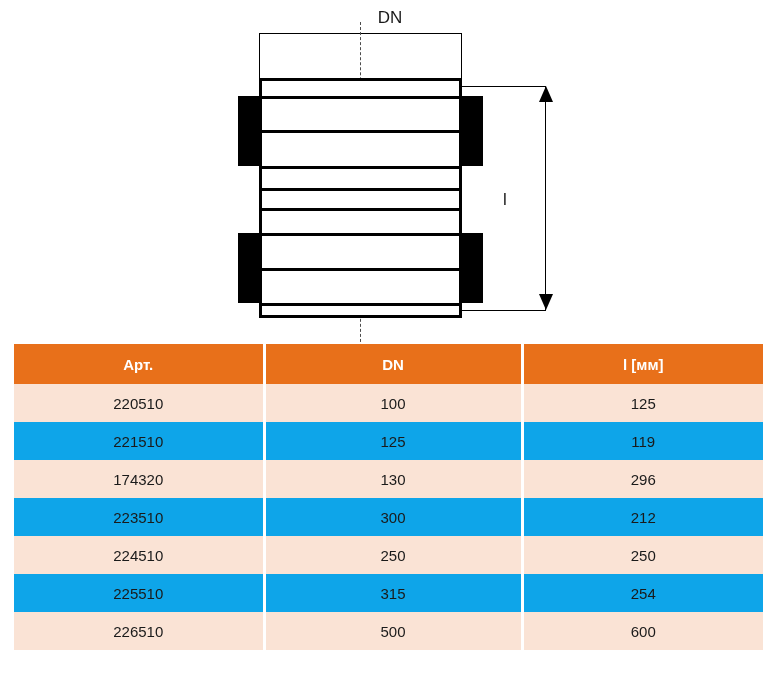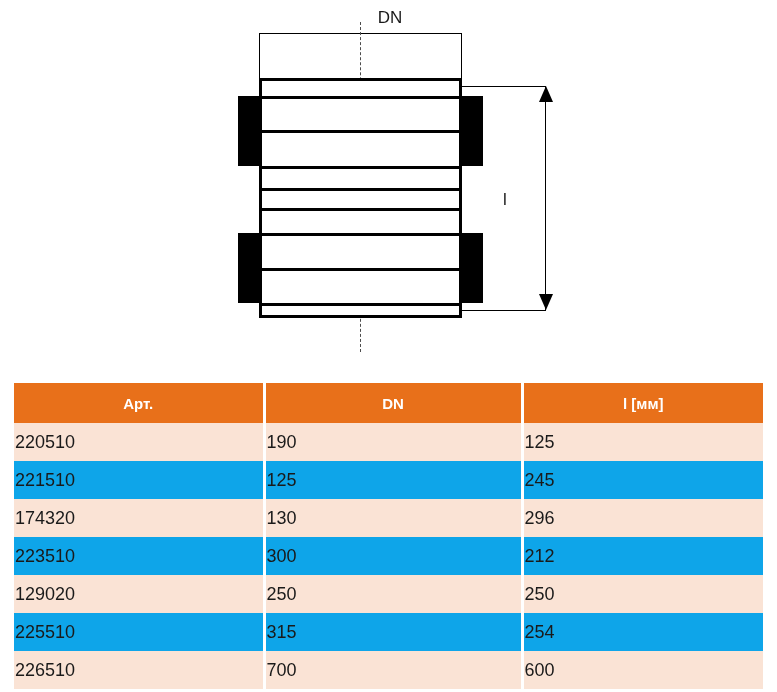--- a/index.html
+++ b/index.html
@@ -151,41 +151,42 @@
     left: 503px;
     top: 190px;
     font-size: 17px;
     color: #1a1a1a;
   }
 
   
   .table-wrap {
     position: absolute;
     left: 14px;
-    top: 383px;
+    top: 344px;
     width: 749px;
   }
   table {
     border-collapse: collapse;
     width: 749px;
     table-layout: fixed;
   }
   thead th {
     background: #e8701a;
     color: #ffffff;
     font-size: 15px;
     font-weight: bold;
     height: 38px;
     border-right: 3px solid #ffffff;
     text-align: center;
   }
   thead th:last-child { border-right: none; }
   tbody td {
     height: 36px;
-    font-size: 18px;
+    font-size: 15px;
+    text-align: center;
     color: #1a1a1a;
     border-right: 3px solid #ffffff;
   }
   tbody td:last-child { border-right: none; }
   tbody tr.odd td { background: #fae3d5; }
   tbody tr.even td { background: #0ea5e9; }
   col.c1 { width: 250px; }
   col.c2 { width: 258px; }
   col.c3 { width: 241px; }
 </style>
@@ -240,50 +241,50 @@
       <thead>
         <tr>
           <th>Арт.</th>
           <th>DN</th>
           <th>l [мм]</th>
         </tr>
       </thead>
       <tbody>
         <tr class="odd">
           <td>220510</td>
-          <td>190</td>
+          <td>100</td>
           <td>125</td>
         </tr>
         <tr class="even">
           <td>221510</td>
           <td>125</td>
-          <td>245</td>
+          <td>119</td>
         </tr>
         <tr class="odd">
           <td>174320</td>
           <td>130</td>
           <td>296</td>
         </tr>
         <tr class="even">
           <td>223510</td>
           <td>300</td>
           <td>212</td>
         </tr>
         <tr class="odd">
-          <td>129020</td>
+          <td>224510</td>
           <td>250</td>
           <td>250</td>
         </tr>
         <tr class="even">
           <td>225510</td>
           <td>315</td>
           <td>254</td>
         </tr>
         <tr class="odd">
           <td>226510</td>
-          <td>700</td>
+          <td>500</td>
           <td>600</td>
         </tr>
       </tbody>
     </table>
   </div>
 
 </div>
 
 </body></html>

